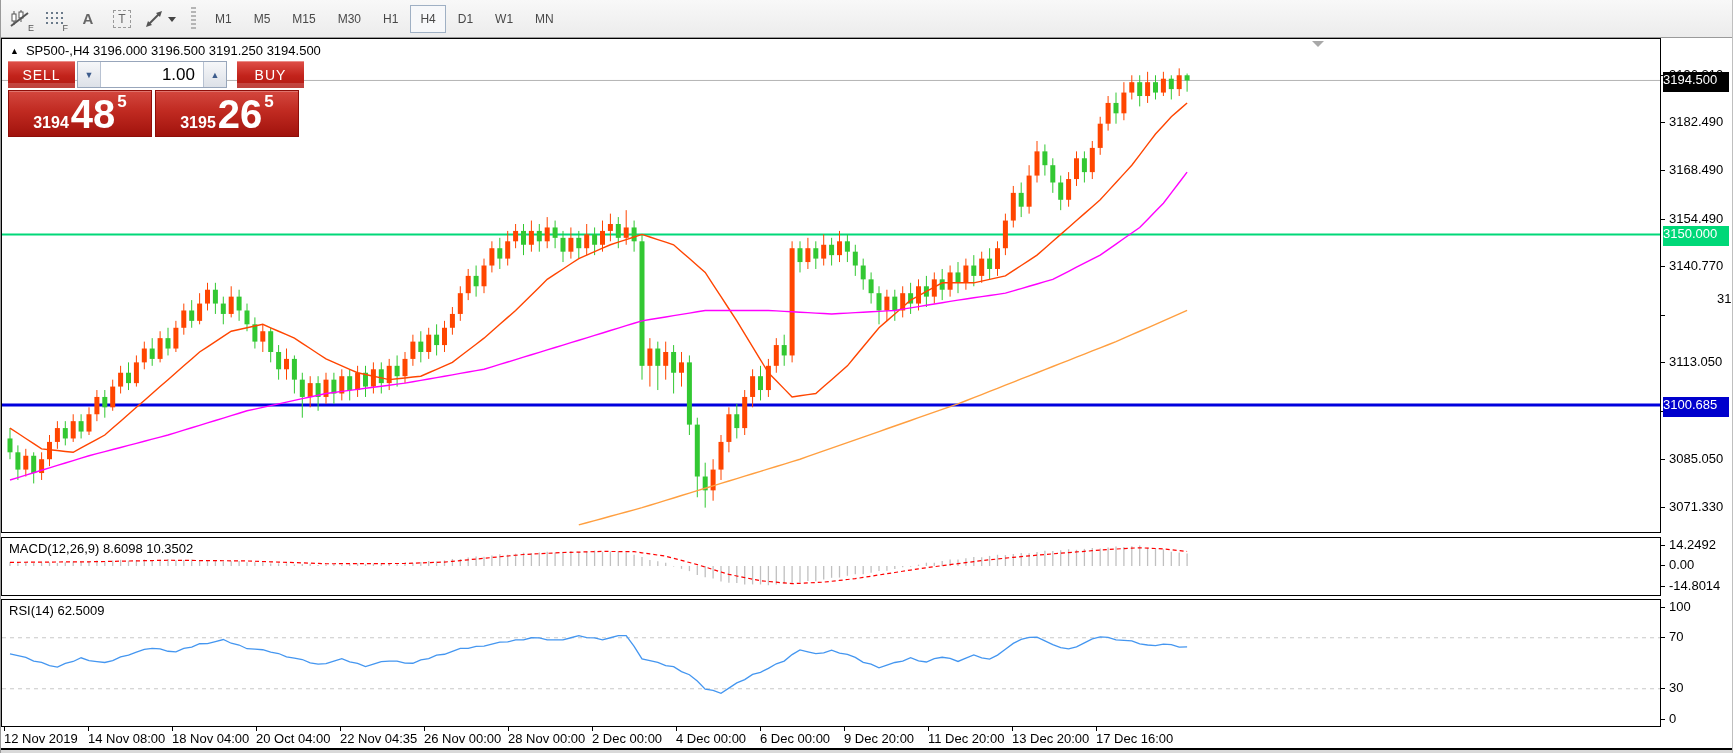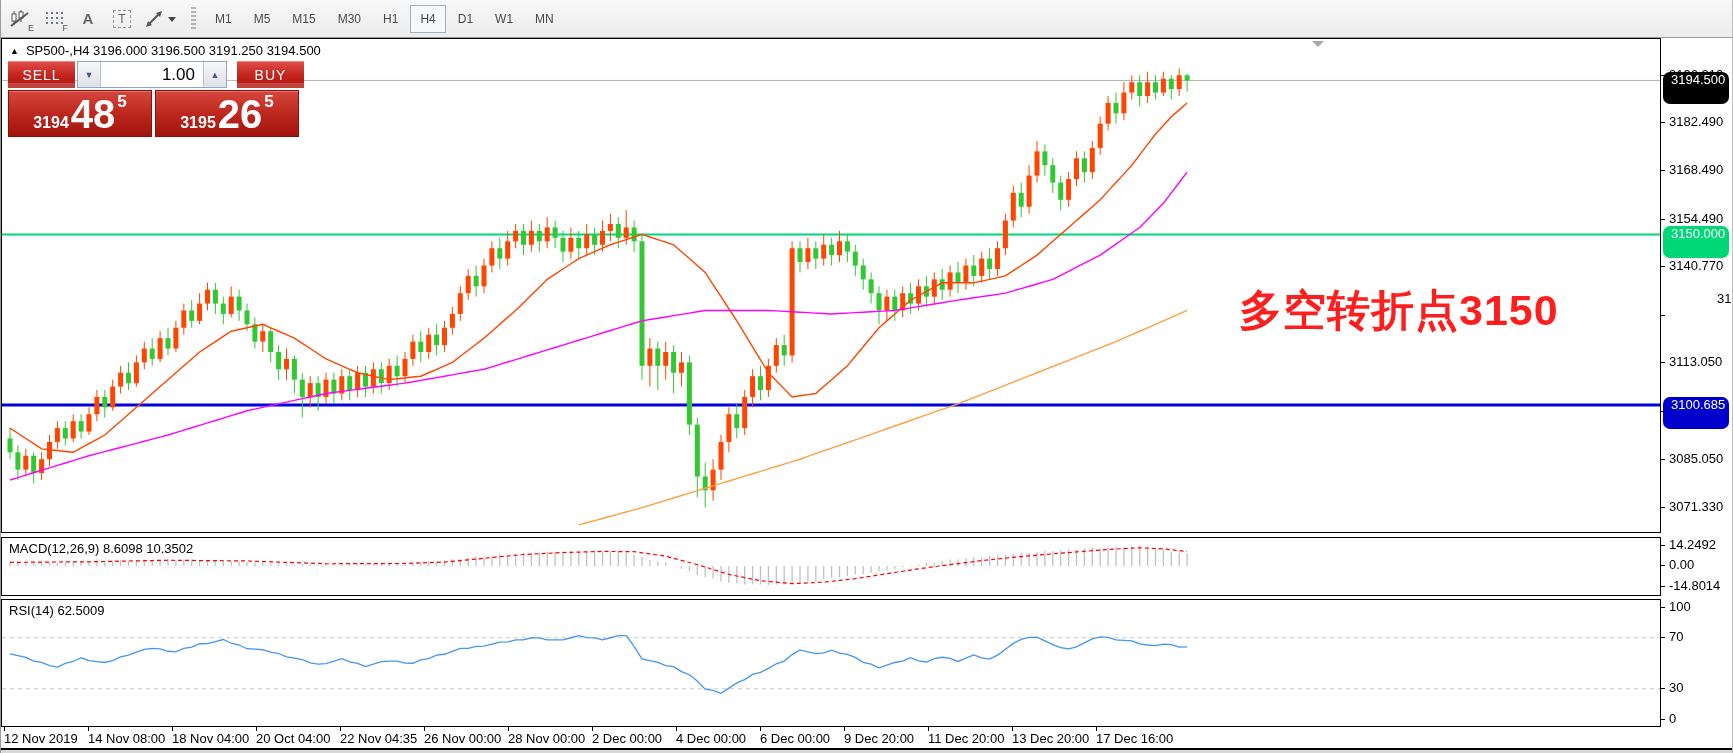--- a/index.html
+++ b/index.html
@@ -55,22 +55,22 @@
   .tp-price .small{font-size:16px;font-weight:bold;line-height:20px;margin-right:2px;}
   .tp-price .big{font-size:40px;font-weight:bold;line-height:38px;}
   .tp-price .sup{font-size:17px;font-weight:bold;line-height:14px;align-self:flex-start;margin-top:4px;margin-left:2px;}
   
   .annotation{position:absolute;left:1237px;top:243px;font-size:43px;font-weight:600;
               color:#ff1e1e;z-index:7;white-space:nowrap;letter-spacing:1px;}
   
   .y-axis{position:absolute;left:1660px;top:38px;width:73px;height:689px;background:#fff;}
   .tick-label{position:absolute;left:8px;font-size:13px;color:#000;white-space:nowrap;}
   .tick-mark{position:absolute;left:0;width:4px;height:1px;background:#000;}
-  .badge{position:absolute;left:2px;width:66px;height:32px;line-height:16px;font-size:13px;
-         padding-left:8px;box-sizing:border-box;white-space:nowrap;z-index:4;border-radius:7px;}
+  .badge{position:absolute;left:2px;width:66px;height:20px;line-height:16px;font-size:13px;
+         padding-left:0;box-sizing:border-box;white-space:nowrap;z-index:4;}
   .time-axis{position:absolute;left:0;top:727px;width:1733px;height:21px;background:#fff;}
   .time-label{position:absolute;top:4px;font-size:13px;color:#000;white-space:nowrap;}
   .time-tick{position:absolute;top:0;width:1px;height:4px;background:#000;}
   .bottom-line{position:absolute;left:0;top:748px;width:1733px;height:2px;background:#000;}
   .bottom-gap{position:absolute;left:0;top:750px;width:1733px;height:3px;background:#d9d9d9;}
   .right-edge{position:absolute;left:1731px;top:0;width:2px;height:753px;background:#bfbfbf;}
 </style>
 </head>
 <body>
 
@@ -466,21 +466,20 @@
             <span class="sup">5</span>
         </div>
         <div class="tp-price">
           <span class="small">3195</span>
             <span class="big">26</span>
             <span class="sup">5</span>
         </div>
       </div>
     </div>
 
-    <div class="annotation">多空转折点3150</div>
   </div>
 
   <div class="pane" id="macd-pane">
     <svg id="macd-svg" width="1658" height="57">
         <line x1="8" y1="28" x2="8" y2="24.280459999999948" stroke="#c0c0c0" stroke-width="1.3"></line>
         <line x1="15.9" y1="28" x2="15.9" y2="24.013776000000007" stroke="#c0c0c0" stroke-width="1.3"></line>
         <line x1="23.8" y1="28" x2="23.8" y2="23.747091999999952" stroke="#c0c0c0" stroke-width="1.3"></line>
         <line x1="31.700000000000003" y1="28" x2="31.700000000000003" y2="24.954188000000045" stroke="#c0c0c0" stroke-width="1.3"></line>
         <line x1="39.6" y1="28" x2="39.6" y2="24.68750399999999" stroke="#c0c0c0" stroke-width="1.3"></line>
         <line x1="47.5" y1="28" x2="47.5" y2="24.42082000000005" stroke="#c0c0c0" stroke-width="1.3"></line>

